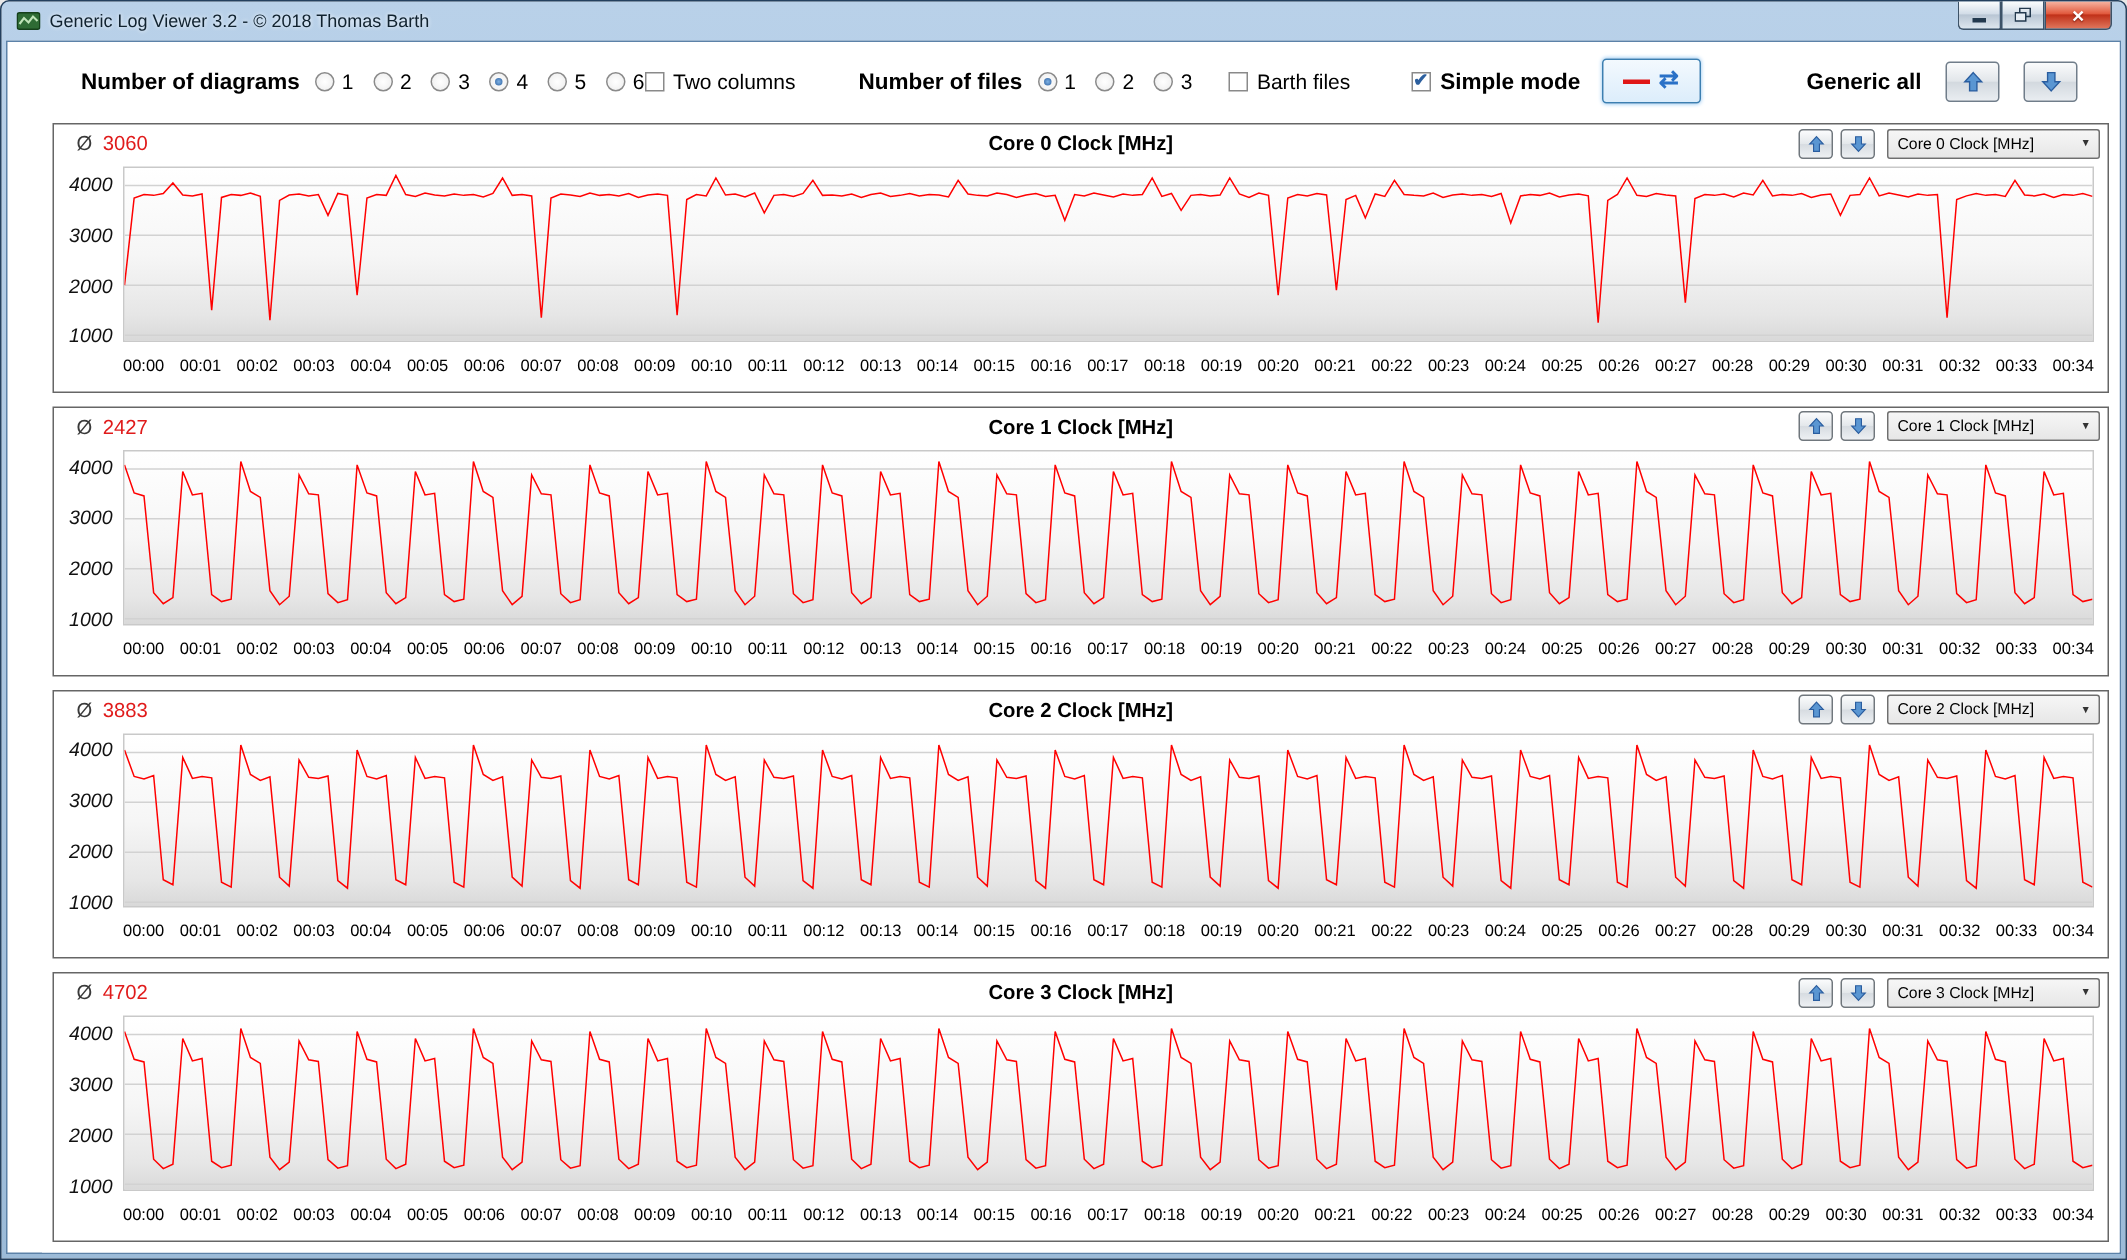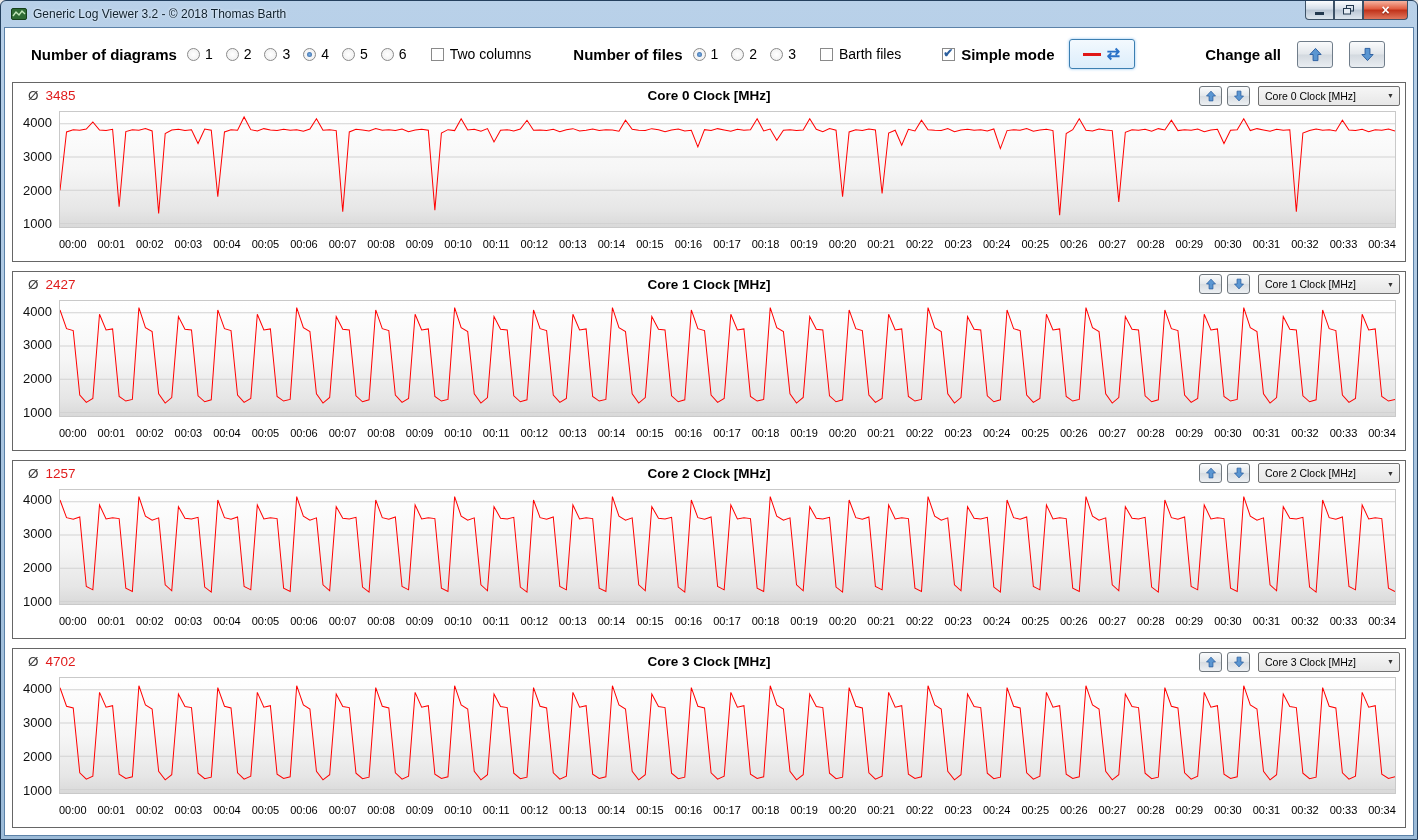--- a/index.html
+++ b/index.html
@@ -18,36 +18,36 @@
   .win-btn { width:29px; height:19px; border:1px solid #3d5267; border-top:none;
     display:flex; align-items:center; justify-content:center;
     background:linear-gradient(#fbfdfe,#d3dde8 45%,#b9c6d4 50%,#dde6ee); }
   .win-btn.min { border-radius:0 0 0 4px; }
   .win-btn.close { width:45px; border-radius:0 0 4px 0;
     background:linear-gradient(#f6b4a1,#e15a3e 45%,#c03119 50%,#e0765c); }
   .glyph-min { width:9px; height:3px; background:#23394e; margin-top:6px; }
   .glyph-close { color:#fff; font-size:14px; font-weight:bold; line-height:14px; text-shadow:0 1px 1px #7a1608; }
 
   
-  .client { flex:1; min-height:0; background:#fff; border:1px solid #5c82a8; display:flex; flex-direction:column; }
+  .client { flex:1; min-height:0; background:#fff; border:1px solid #5c82a8; display:flex; flex-direction:column;padding-left:23px; }
 
   
   .toolbar { height:52px; flex:none; display:flex; align-items:center; padding:0 28px 0 26px; background:#fff; }
   .group-label { font-weight:bold; font-size:15px; color:#000; white-space:nowrap; }
   .radio-group { display:flex; align-items:center; gap:13px; margin:0 0 0 10px; }
   .radio-item { display:flex; align-items:center; gap:5px; font-size:14px; color:#000; cursor:default; }
   .radio { width:13px; height:13px; border:1px solid #8a8a8a; border-radius:50%;
     background:radial-gradient(#ffffff,#ececec); position:relative; flex:none; }
   .radio.checked::after { content:""; position:absolute; inset:3px; border-radius:50%;
     background:radial-gradient(#7fb2e5,#2c5f9e); }
   .check-item { display:flex; align-items:center; gap:6px; font-size:14px; color:#000; cursor:default; }
   .checkbox { width:13px; height:13px; border:1px solid #8a8a8a; background:#fff; position:relative; flex:none; }
   .checkbox.checked::after { content:"✔"; position:absolute; left:0px; top:-3px; font-size:12px;
     font-weight:bold; color:#2c5f9e; }
-  .m-twocol { margin-left:24px; }
+  .m-twocol { }
   .m-files { margin-left:42px;text-align:right; }
   .m-show { margin-left:24px; }
   .m-simple { margin-left:41px; }
   .m-simple .check-text { font-weight:bold; font-size:15px; }
   .line-refresh-btn { width:66px; height:30px; margin-left:14px; border:1px solid #3c7fb1; border-radius:3px;
     background:linear-gradient(#f3f9fe,#dcedfb); box-shadow:0 0 3px #8cc2f0;
     display:flex; align-items:center; justify-content:center; gap:6px; }
   .red-line { width:18px; height:3px; background:#e01616; }
   .refresh-glyph { color:#2a71c7; font-size:16px; font-weight:bold; line-height:16px; }
   .change-all { margin-left:auto; }
@@ -67,21 +67,21 @@
   .panel-controls { margin-left:auto; display:flex; align-items:center; gap:5px; z-index:1; }
   .mini-btn { width:23px; height:20px; border:1px solid #70777d; border-radius:3px;
     background:linear-gradient(#fbfcfd,#e4e8eb 48%,#d7dce1 52%,#edf0f3);
     display:flex; align-items:center; justify-content:center; }
   .combo { width:142px; height:20px; border:1px solid #6f6f6f; border-radius:2px;
     background:linear-gradient(#f6f6f6,#e7e7e7); display:flex; align-items:center;
     padding:0 5px 0 6px; margin-left:3px; }
   .combo-text { flex:1; font-size:10.5px; color:#000; white-space:nowrap; overflow:hidden; }
   .combo-arrow { font-size:7px; color:#333; flex:none; }
 
-  .chart-wrap { flex:1; min-height:0; display:flex; padding:3px 9px 0 0; }
+  .chart-wrap { flex:1; min-height:0; display:flex; padding:3px 9px 0 0;font-style:italic; }
   .y-gutter { width:46px; flex:none; position:relative; }
   .y-tick { position:absolute; right:7px; font-size:13px; line-height:14px; transform:translateY(-7px); color:#111; }
   .plot { flex:1; position:relative; border:1px solid #c9c9c9;
     background:linear-gradient(180deg,#ffffff 0%,#f6f6f6 50%,#e6e6e6 85%,#d9d9d9 100%); }
   .chart-svg { position:absolute; inset:0; width:100%; height:100%; display:block; }
   .x-axis { height:32px; flex:none; margin:0 9px 1px 46px; display:flex; justify-content:space-between;
     align-items:center; font-size:11px; color:#000; overflow:hidden; }
   .x-tick { white-space:nowrap; flex:none; }
 </style>
 </head>
@@ -171,39 +171,39 @@
       <label class="check-item m-simple">
         <span class="checkbox checked"></span>
         <span class="check-text">Simple mode</span>
       </label>
 
       <button class="line-refresh-btn">
         <span class="red-line"></span>
         <span class="refresh-glyph">⇄</span>
       </button>
 
-      <span class="group-label change-all">Change all</span>
+      <span class="group-label change-all">Generic all</span>
       <button class="tool-btn">
         <svg width="15" height="15" viewBox="0 0 16 16">
           <path d="M8 1.5 L14 8 L10.6 8 L10.6 14.5 L5.4 14.5 L5.4 8 L2 8 Z" fill="#5a96d2" stroke="#2a5d9f"></path>
         </svg>
       </button>
       <button class="tool-btn">
         <svg class="arrow-down" width="15" height="15" viewBox="0 0 16 16">
           <path d="M8 1.5 L14 8 L10.6 8 L10.6 14.5 L5.4 14.5 L5.4 8 L2 8 Z" fill="#5a96d2" stroke="#2a5d9f"></path>
         </svg>
       </button>
     </div>
 
     <div class="panels">
   <section class="panel">
     <div class="panel-header">
       <div class="avg">
         <span class="avg-sym">Ø</span>
-        <span class="avg-val">3485</span>
+        <span class="avg-val">3060</span>
       </div>
       <div class="panel-title">Core 0 Clock [MHz]</div>
       <div class="panel-controls">
         <button class="mini-btn">
           <svg width="12" height="12" viewBox="0 0 16 16">
             <path d="M8 1.5 L14 8 L10.6 8 L10.6 14.5 L5.4 14.5 L5.4 8 L2 8 Z" fill="#5a96d2" stroke="#2a5d9f"></path>
           </svg>
         </button>
         <button class="mini-btn">
           <svg class="arrow-down" width="12" height="12" viewBox="0 0 16 16">
@@ -349,21 +349,21 @@
             <span class="x-tick">00:32</span>
             <span class="x-tick">00:33</span>
             <span class="x-tick">00:34</span>
           </div>
   </section>
 
   <section class="panel">
     <div class="panel-header">
       <div class="avg">
         <span class="avg-sym">Ø</span>
-        <span class="avg-val">1257</span>
+        <span class="avg-val">3883</span>
       </div>
       <div class="panel-title">Core 2 Clock [MHz]</div>
       <div class="panel-controls">
         <button class="mini-btn">
           <svg width="12" height="12" viewBox="0 0 16 16">
             <path d="M8 1.5 L14 8 L10.6 8 L10.6 14.5 L5.4 14.5 L5.4 8 L2 8 Z" fill="#5a96d2" stroke="#2a5d9f"></path>
           </svg>
         </button>
         <button class="mini-btn">
           <svg class="arrow-down" width="12" height="12" viewBox="0 0 16 16">

